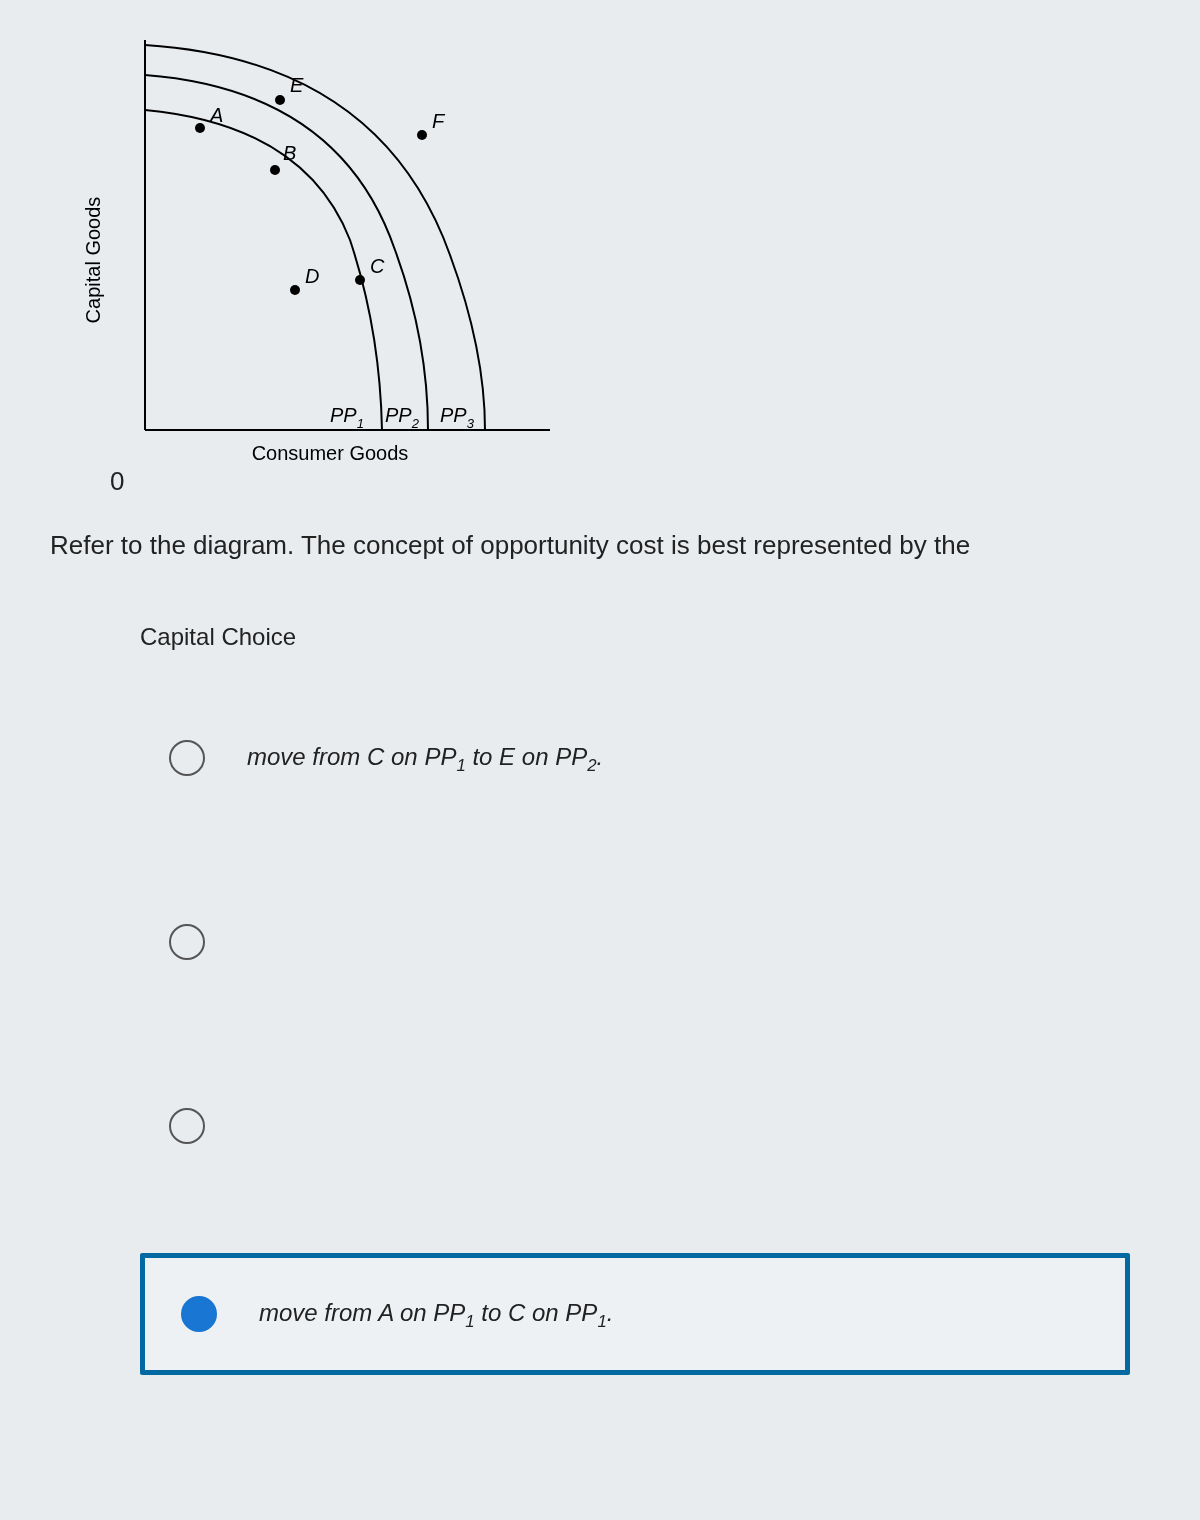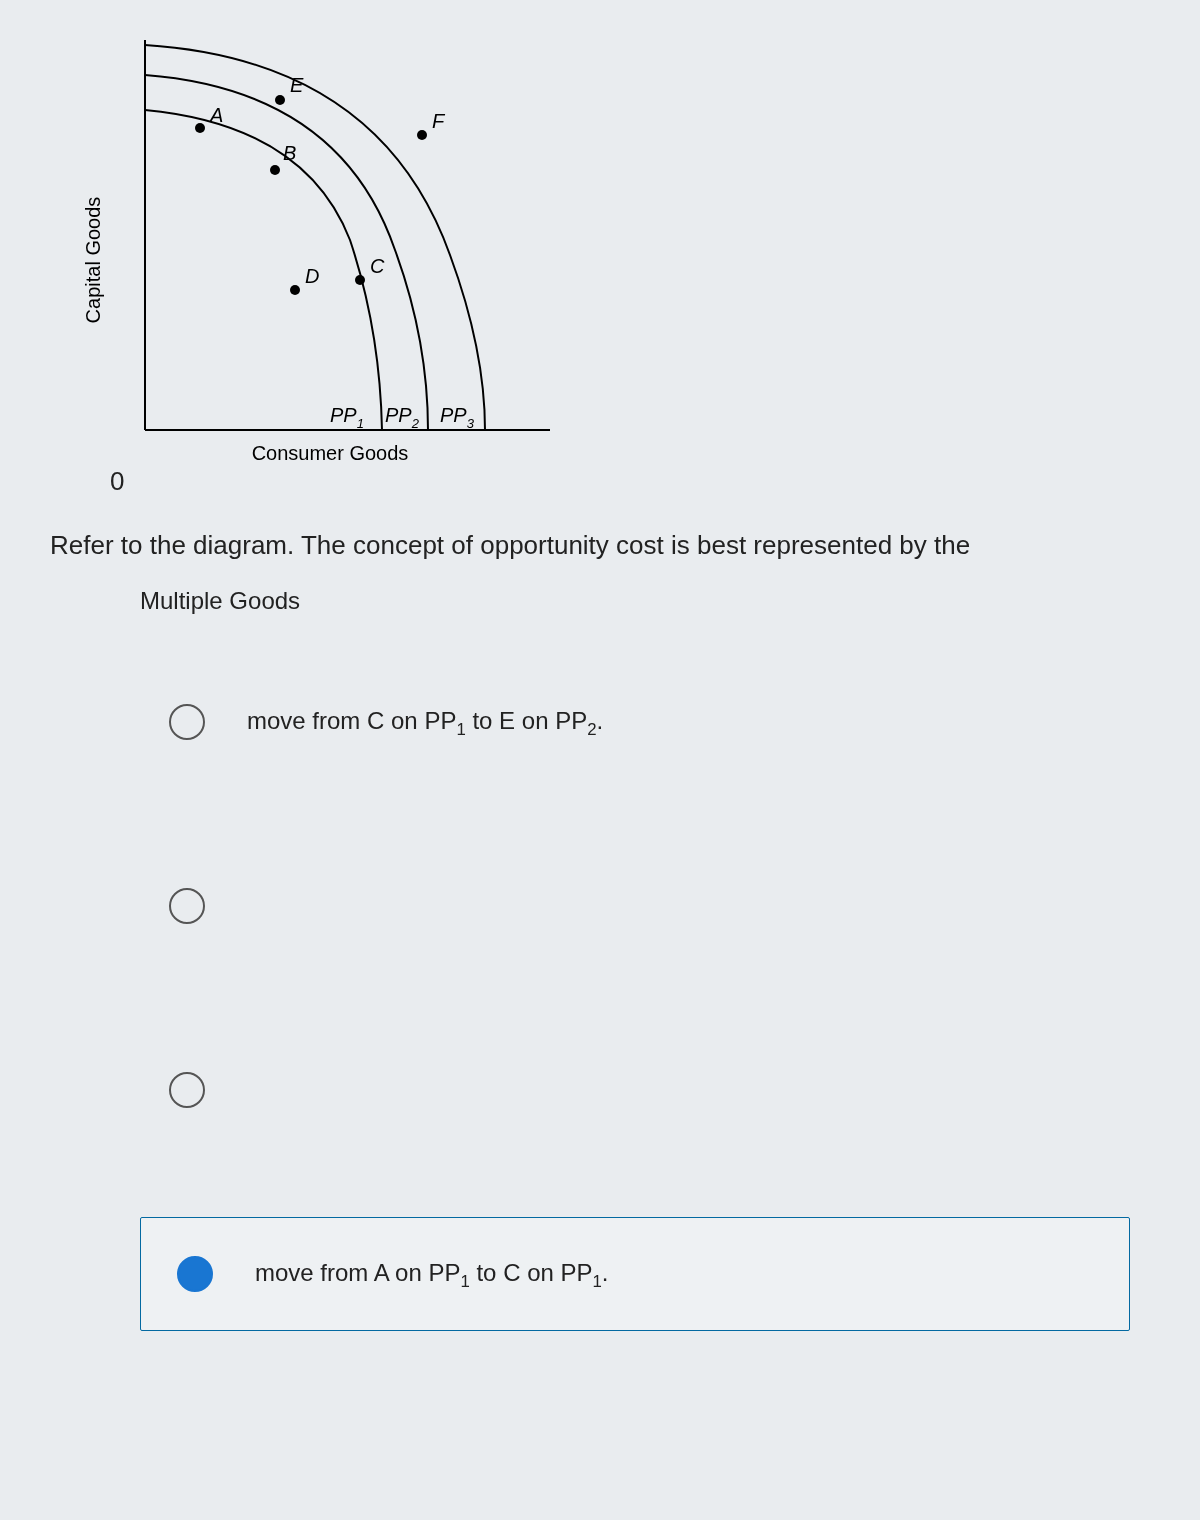--- a/index.html
+++ b/index.html
@@ -21,41 +21,41 @@
   .diagram-svg {
     display: block;
   }
   .origin-label {
     font-size: 26px;
     margin-left: 40px;
     margin-top: -4px;
   }
   .question-text {
     font-size: 26px;
-    margin: 30px 0 24px 20px;
+    margin: 30px 0 60px 20px;
     line-height: 1.4;
   }
   .mc-heading {
     font-size: 24px;
     margin: 0 0 50px 110px;
   }
   .options {
     margin-left: 110px;
     margin-right: 40px;
   }
   .option {
     display: flex;
     align-items: center;
     padding: 38px 28px;
     margin-bottom: 70px;
     cursor: pointer;
     border: 1px solid transparent;
   }
   .option.selected {
-    border: 1px solid #0369a1;
+    border: 5px solid #0369a1;
     background: rgba(255,255,255,0.25);
     border-radius: 2px;
     padding-left: 36px;
   }
   .radio {
     width: 36px;
     height: 36px;
     border: 2px solid #555;
     border-radius: 50%;
     flex: 0 0 auto;
@@ -69,20 +69,21 @@
   .option.selected .radio::after{
     content:"";
     position:absolute;
     inset:0;
     border-radius:50%;
     background:#1976d2;
   }
   .option-text {
     font-size: 24px;
     line-height: 1.3;
+    font-style: italic;
   }
   sub { font-size: 0.7em; }
   .axis-label { font-size: 20px; font-style: normal; }
   .pt-label { font-size: 20px; font-style: italic; }
   .pp-label { font-size: 20px; font-style: italic; }
   .pp-sub { font-size: 13px; font-style: italic; }
 </style>
 </head>
 <body>
 
@@ -124,21 +125,21 @@
       <text x="315" y="392" class="pp-label"><tspan>PP</tspan><tspan dy="6" class="pp-sub">2</tspan></text>
       <text x="370" y="392" class="pp-label"><tspan>PP</tspan><tspan dy="6" class="pp-sub">3</tspan></text>
 
       <text x="260" y="430" class="axis-label" text-anchor="middle">Consumer Goods</text>
     </svg>
     <div class="origin-label">0</div>
   </div>
 
   <div class="question-text">Refer to the diagram. The concept of opportunity cost is best represented by the</div>
 
-  <div class="mc-heading">Multiple Goods</div>
+  <div class="mc-heading">Capital Choice</div>
 
   <div class="options" id="options-container">
       <div class="option">
         <span class="radio"></span>
         <span class="option-text">move from C on PP<sub>1</sub> to E on PP<sub>2</sub>.</span>
       </div>
       <div class="option">
         <span class="radio"></span>
       </div>
       <div class="option">

